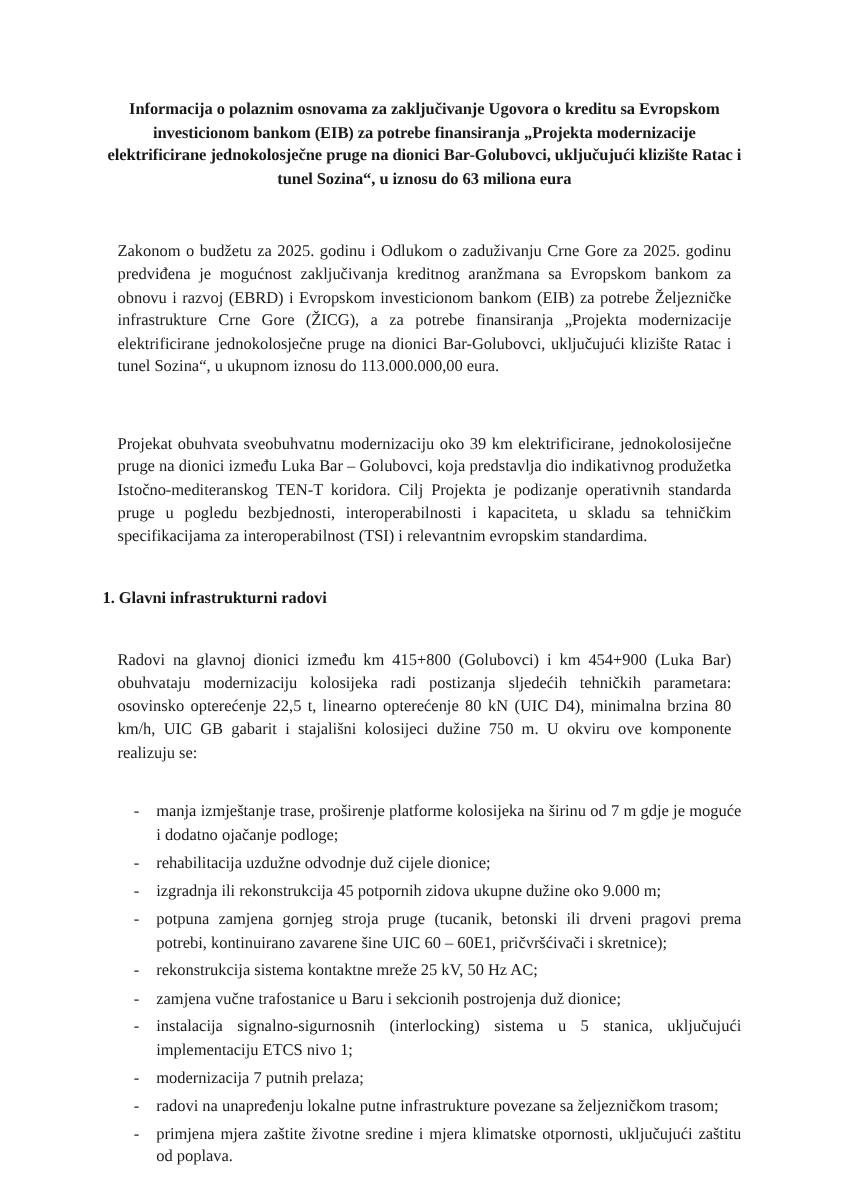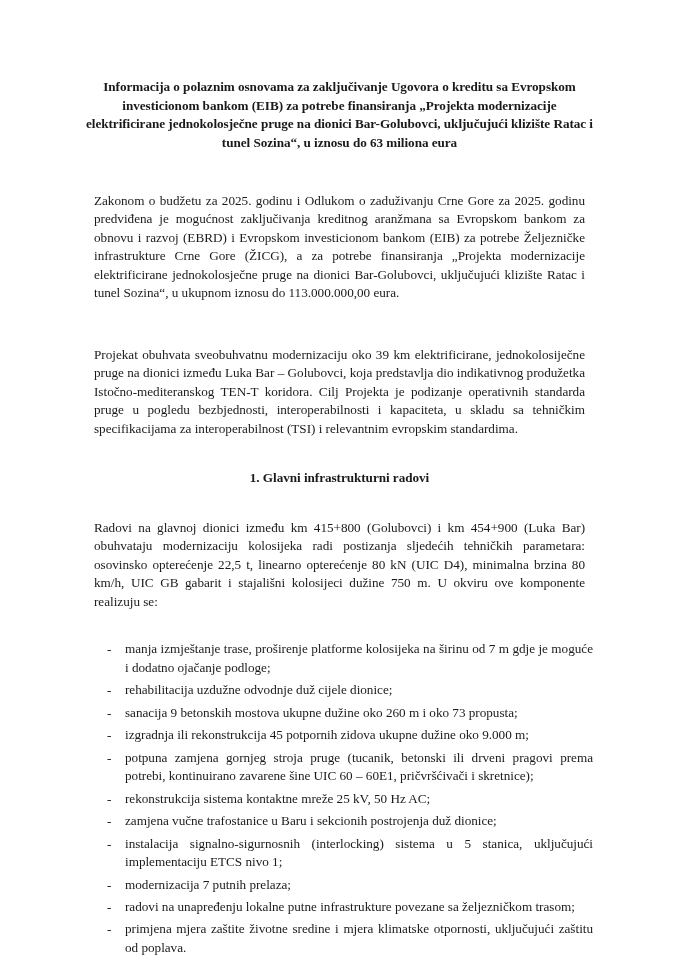--- a/index.html
+++ b/index.html
@@ -54,21 +54,21 @@
   .gap-lg { height: 27px; }
   .gap-md { height: 19px; }
   .gap-sm { height: 13px; }
 
   
   h2.section-heading {
     margin: 0;
     font-size: 13.2px;
     font-weight: bold;
     line-height: 1.40;
-    text-align: center;
+    text-align: left;
     letter-spacing: -0.05px;
   }
 
   
   ul.dash-list {
     margin: 0;
     padding: 0;
     list-style: none;
   }
   ul.dash-list > li {
@@ -115,21 +115,20 @@
 
     <div class="gap-md"></div>
 
     <p class="body-par">Radovi na glavnoj dionici između km 415+800 (Golubovci) i km 454+900 (Luka Bar) obuhvataju modernizaciju kolosijeka radi postizanja sljedećih tehničkih parametara: osovinsko opterećenje 22,5 t, linearno opterećenje 80 kN (UIC D4), minimalna brzina 80 km/h, UIC GB gabarit i stajališni kolosijeci dužine 750 m. U okviru ove komponente realizuju se:</p>
 
     <div class="gap-sm"></div>
 
     <ul class="dash-list">
       <li>manja izmještanje trase, proširenje platforme kolosijeka na širinu od 7 m gdje je moguće i dodatno ojačanje podloge;</li>
       <li>rehabilitacija uzdužne odvodnje duž cijele dionice;</li>
-      <li>sanacija 9 betonskih mostova ukupne dužine oko 260 m i oko 73 propusta;</li>
       <li>izgradnja ili rekonstrukcija 45 potpornih zidova ukupne dužine oko 9.000 m;</li>
       <li>potpuna zamjena gornjeg stroja pruge (tucanik, betonski ili drveni pragovi prema potrebi, kontinuirano zavarene šine UIC 60 – 60E1, pričvršćivači i skretnice);</li>
       <li>rekonstrukcija sistema kontaktne mreže 25 kV, 50 Hz AC;</li>
       <li>zamjena vučne trafostanice u Baru i sekcionih postrojenja duž dionice;</li>
       <li>instalacija signalno-sigurnosnih (interlocking) sistema u 5 stanica, uključujući implementaciju ETCS nivo 1;</li>
       <li>modernizacija 7 putnih prelaza;</li>
       <li>radovi na unapređenju lokalne putne infrastrukture povezane sa željezničkom trasom;</li>
       <li>primjena mjera zaštite životne sredine i mjera klimatske otpornosti, uključujući zaštitu od poplava.</li>
     </ul>
 

